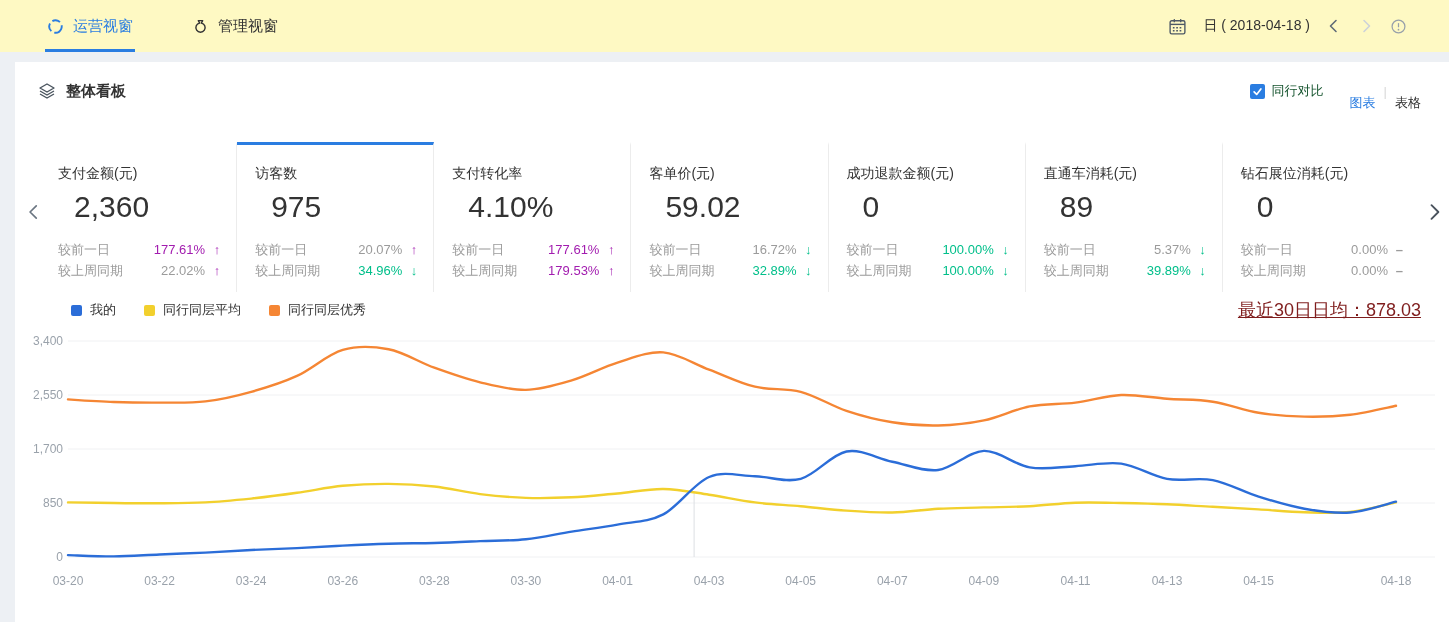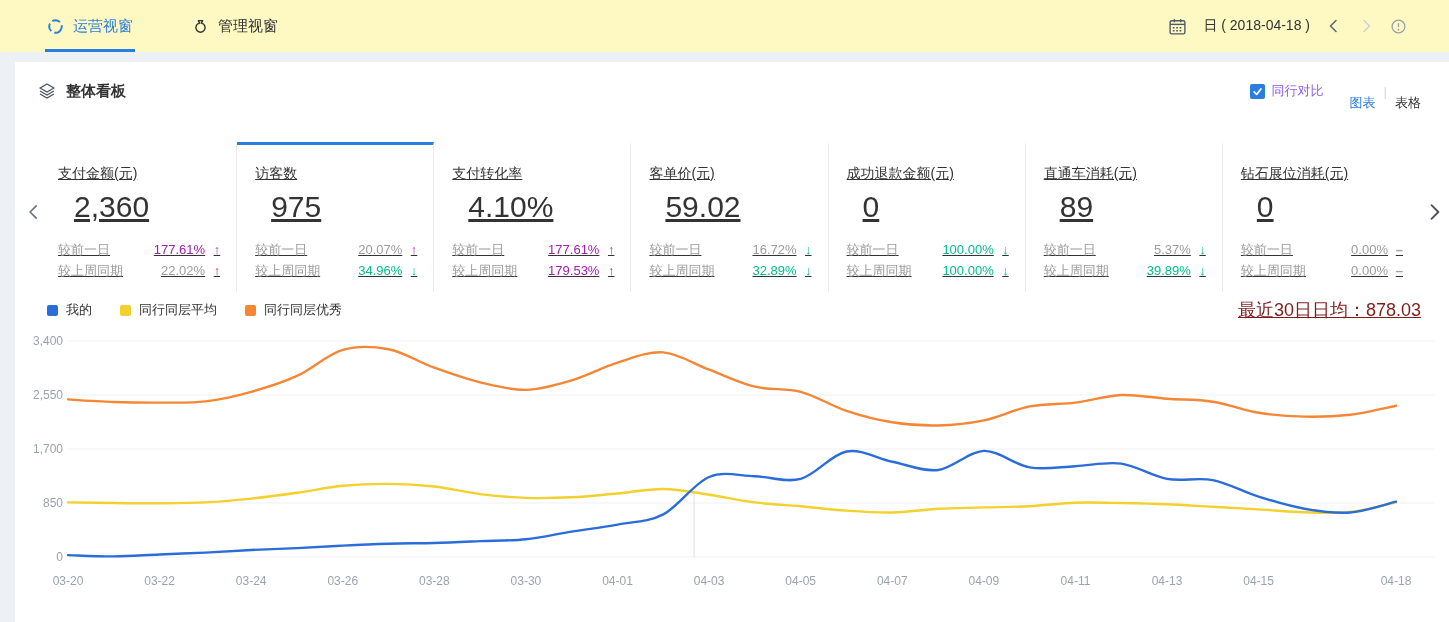--- a/index.html
+++ b/index.html
@@ -17,44 +17,44 @@
   .tab.active::after{content:"";position:absolute;left:0;right:0;bottom:0;height:3px;background:#2a7de1;}
   .nav-right{margin-left:auto;display:flex;align-items:center;gap:16px;margin-right:42px;}
   .date-label{font-size:14px;color:#333;}
   .icon{display:inline-flex;align-items:center;justify-content:center;}
   
   .panel{position:absolute;left:15px;top:62px;width:1434px;height:620px;background:#fff;}
   .panel-header{position:absolute;left:23px;right:28px;top:14px;height:30px;display:flex;align-items:center;}
   .panel-title{font-size:15px;font-weight:bold;margin-left:10px;color:#333;}
   .header-right{margin-left:auto;display:flex;align-items:center;font-size:13px;}
   .checkbox{width:15px;height:15px;border-radius:2px;background:#2a7de1;display:inline-flex;align-items:center;justify-content:center;margin-right:7px;cursor:pointer;}
-  .peer-label{color:#8b5cf6;margin-right:26px;}
+  .peer-label{color:#14532d;margin-right:26px;}
   .toggle-link{cursor:pointer;margin-top:24px;}
   .toggle-link.blue{color:#2a7de1;}
   .toggle-sep{color:#d8d8d8;margin:0 8px;}
   
   .cards-row{position:absolute;left:0;right:0;top:80px;height:150px;}
   .cards-nav{position:absolute;top:55px;width:22px;height:30px;display:flex;align-items:center;justify-content:center;cursor:pointer;}
   .cards-nav.left{left:8px;}
   .cards-nav.right{right:4px;}
-  .cards{position:absolute;left:25px;right:30px;top:0;bottom:0;display:flex;text-decoration:underline;}
+  .cards{position:absolute;left:25px;right:30px;top:0;bottom:0;display:flex;}
   .card{flex:1 1 0;border-top:3px solid transparent;border-right:1px solid #ececec;padding:20px 16px 0 18px;box-sizing:border-box;cursor:pointer;}
   .card:last-child{border-right:none;}
   .card.active{border-top-color:#2a7de1;}
   .c-title{font-size:14px;color:#333;}
   .c-value{font-size:30px;color:#333;margin:7px 16px 15px;}
   .c-row{display:flex;align-items:center;font-size:13px;line-height:21px;color:#9b9b9b;}
   .r-label{flex:1;}
   .r-value{min-width:62px;text-align:right;}
   .r-arrow{width:15px;text-align:right;font-weight:bold;}
   .col-red{color:#a21caf;}
   .col-green{color:#00bf8a;}
   .col-gray{color:#9b9b9b;}
   
-  .chart-header{position:absolute;left:32px;right:28px;top:236px;height:24px;display:flex;align-items:center;}
+  .chart-header{position:absolute;left:56px;right:28px;top:236px;height:24px;display:flex;align-items:center;}
   .legend{display:flex;align-items:center;gap:28px;}
   .lg-item{display:flex;align-items:center;gap:8px;font-size:13px;color:#333;cursor:pointer;}
   .lg-sq{width:11px;height:11px;border-radius:2px;display:inline-block;}
   .avg-label{margin-left:auto;font-size:18px;color:#7f1d1d;text-decoration:underline;}
   #chart{position:absolute;left:0;top:262px;}
   text{font-family:"Liberation Sans","DejaVu Sans",sans-serif;}
 </style>
 </head>
 <body>
 

